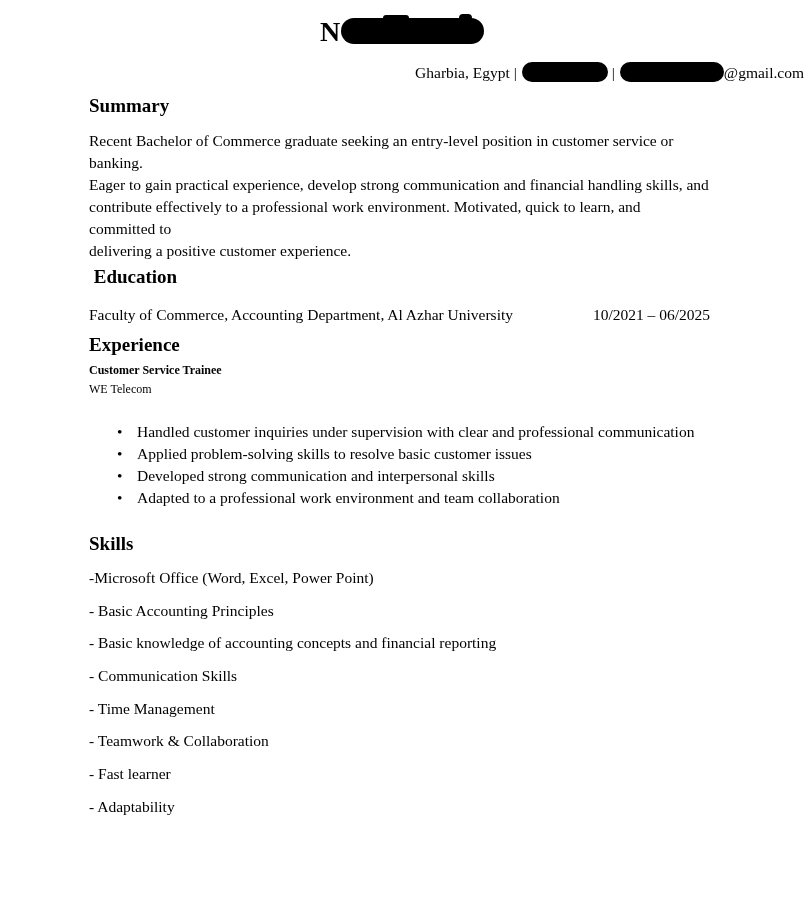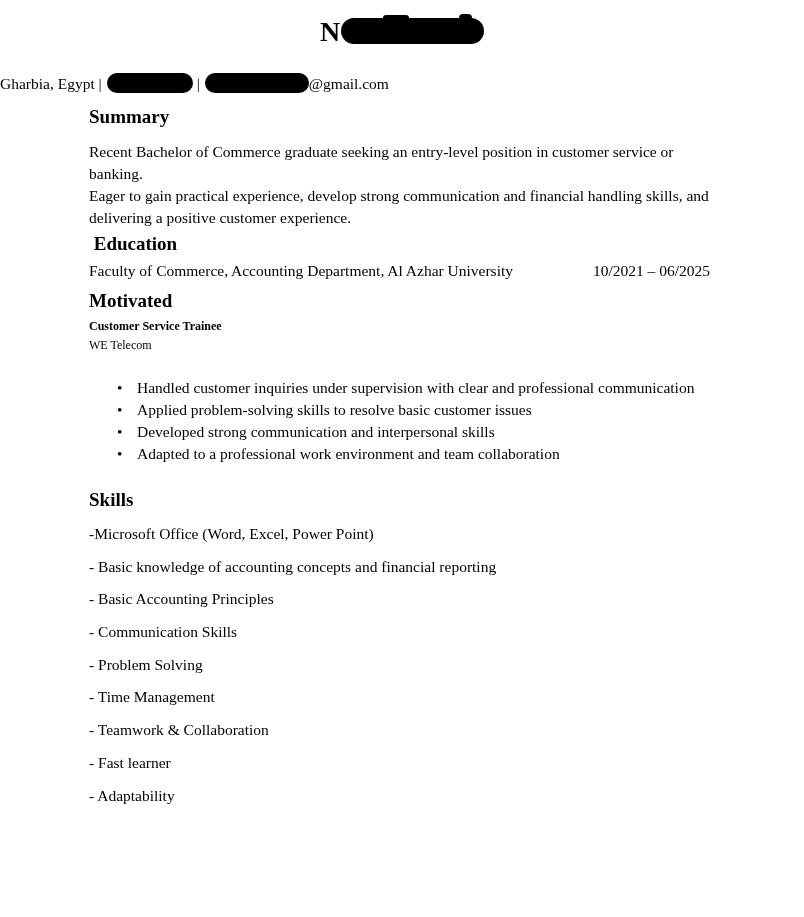--- a/index.html
+++ b/index.html
@@ -39,22 +39,22 @@
   .redact-name::before {
     content: ""; position: absolute; top: -3px; left: 42px;
     width: 26px; height: 7px; background: #000; border-radius: 3px;
   }
   .redact-name::after {
     content: ""; position: absolute; top: -4px; right: 12px;
     width: 13px; height: 8px; background: #000; border-radius: 4px;
   }
 
   .contact-line {
-    margin-top: 26px;
-    text-align: left;
+    margin-top: 15px;
+    text-align: right;
     font-size: 15.5px;
     line-height: 20px;
     white-space: nowrap;
   }
   .redact-phone {
     width: 86px; height: 20px; border-radius: 10px;
     vertical-align: -4px; margin: 0 4px 0 5px;
   }
   .redact-email {
     width: 104px; height: 20px; border-radius: 10px;
@@ -78,21 +78,21 @@
   .heading-experience { margin-top: 9px; }
   .heading-skills     { margin-top: 24px; }
 
   .summary-text {
     margin-top: 14px;
     font-size: 15.5px;
     line-height: 22px;
   }
 
   .edu-row {
-    margin-top: 7px;
+    margin-top: 18px;
     display: flex;
     justify-content: space-between;
     font-size: 15.5px;
     line-height: 20px;
   }
   .grade-line {
     margin-top: 13px;
     font-size: 15.5px;
     line-height: 20px;
   }
@@ -124,30 +124,31 @@
   <div class="name-line"><span>N</span><span class="redact redact-name"></span></div>
 
   <div class="contact-line"><span>Gharbia, Egypt |</span><span class="redact redact-phone"></span><span class="contact-sep">|</span><span class="redact redact-email"></span><span>@gmail.com</span></div>
 
   <div class="content">
 
     <div class="section-heading heading-summary">Summary</div>
     <div class="summary-text">
       <div>Recent Bachelor of Commerce graduate seeking an entry-level position in customer service or banking.</div>
       <div>Eager to gain practical experience, develop strong communication and financial handling skills, and</div>
+      <div>contribute effectively to a professional work environment. Motivated, quick to learn, and committed to</div>
       <div>delivering a positive customer experience.</div>
     </div>
 
     <div class="section-heading heading-education"> Education</div>
     <div class="edu-row">
       <span>Faculty of Commerce, Accounting Department, Al Azhar University</span>
       <span>10/2021 – 06/2025</span>
     </div>
 
-    <div class="section-heading heading-experience">Motivated</div>
+    <div class="section-heading heading-experience">Experience</div>
     <div class="job-block">
       <div class="job-title">Customer Service Trainee</div>
       <div>WE Telecom</div>
     </div>
 
     <div class="bullet-list">
       <div class="bullet-row">
         <span class="bullet-dot">•</span>
         <span class="bullet-text">Handled customer inquiries under supervision with clear and professional communication</span>
       </div>
@@ -161,24 +162,23 @@
       </div>
       <div class="bullet-row">
         <span class="bullet-dot">•</span>
         <span class="bullet-text">Adapted to a professional work environment and team collaboration</span>
       </div>
     </div>
 
     <div class="section-heading heading-skills">Skills</div>
     <div class="skills-list">
       <div class="skill-item">-Microsoft Office (Word, Excel, Power Point)</div>
+      <div class="skill-item">- Basic Accounting Principles</div>
       <div class="skill-item">- Basic knowledge of accounting concepts and financial reporting</div>
-      <div class="skill-item">- Basic Accounting Principles</div>
       <div class="skill-item">- Communication Skills</div>
-      <div class="skill-item">- Problem Solving</div>
       <div class="skill-item">- Time Management</div>
       <div class="skill-item">- Teamwork &amp; Collaboration</div>
       <div class="skill-item">- Fast learner</div>
       <div class="skill-item">- Adaptability</div>
     </div>
 
   </div>
 </div>
 
 </body></html>

